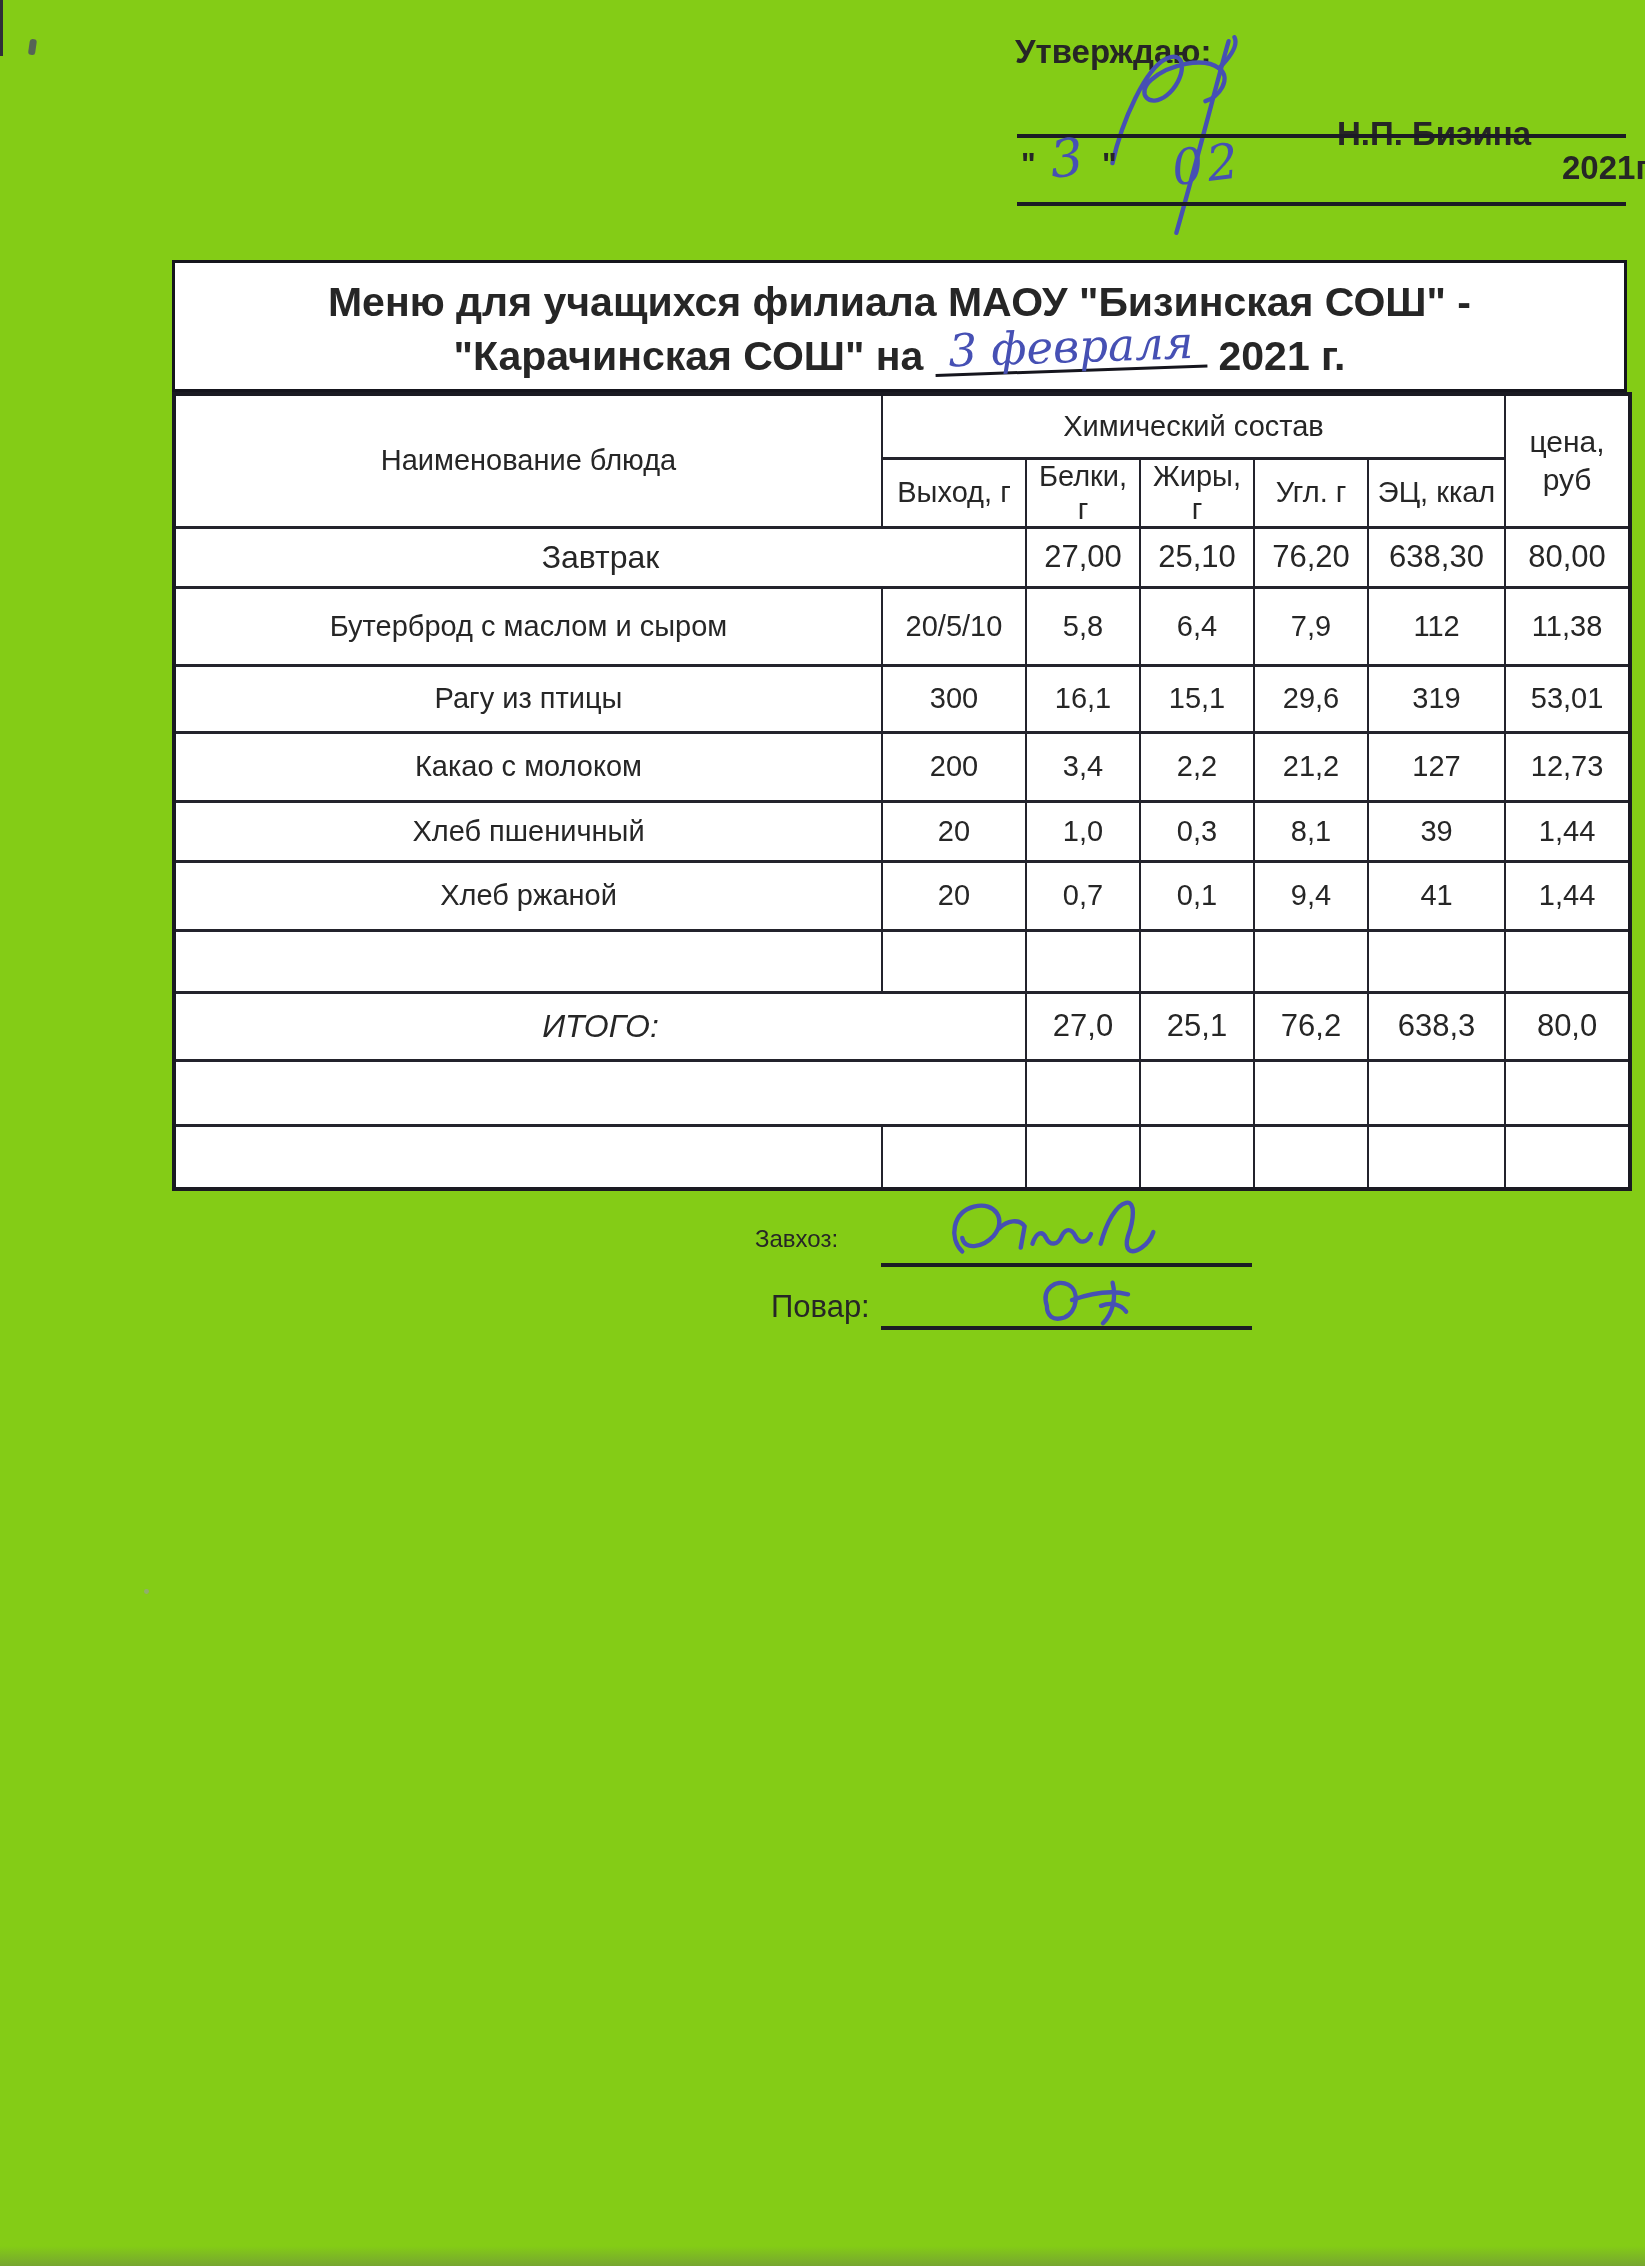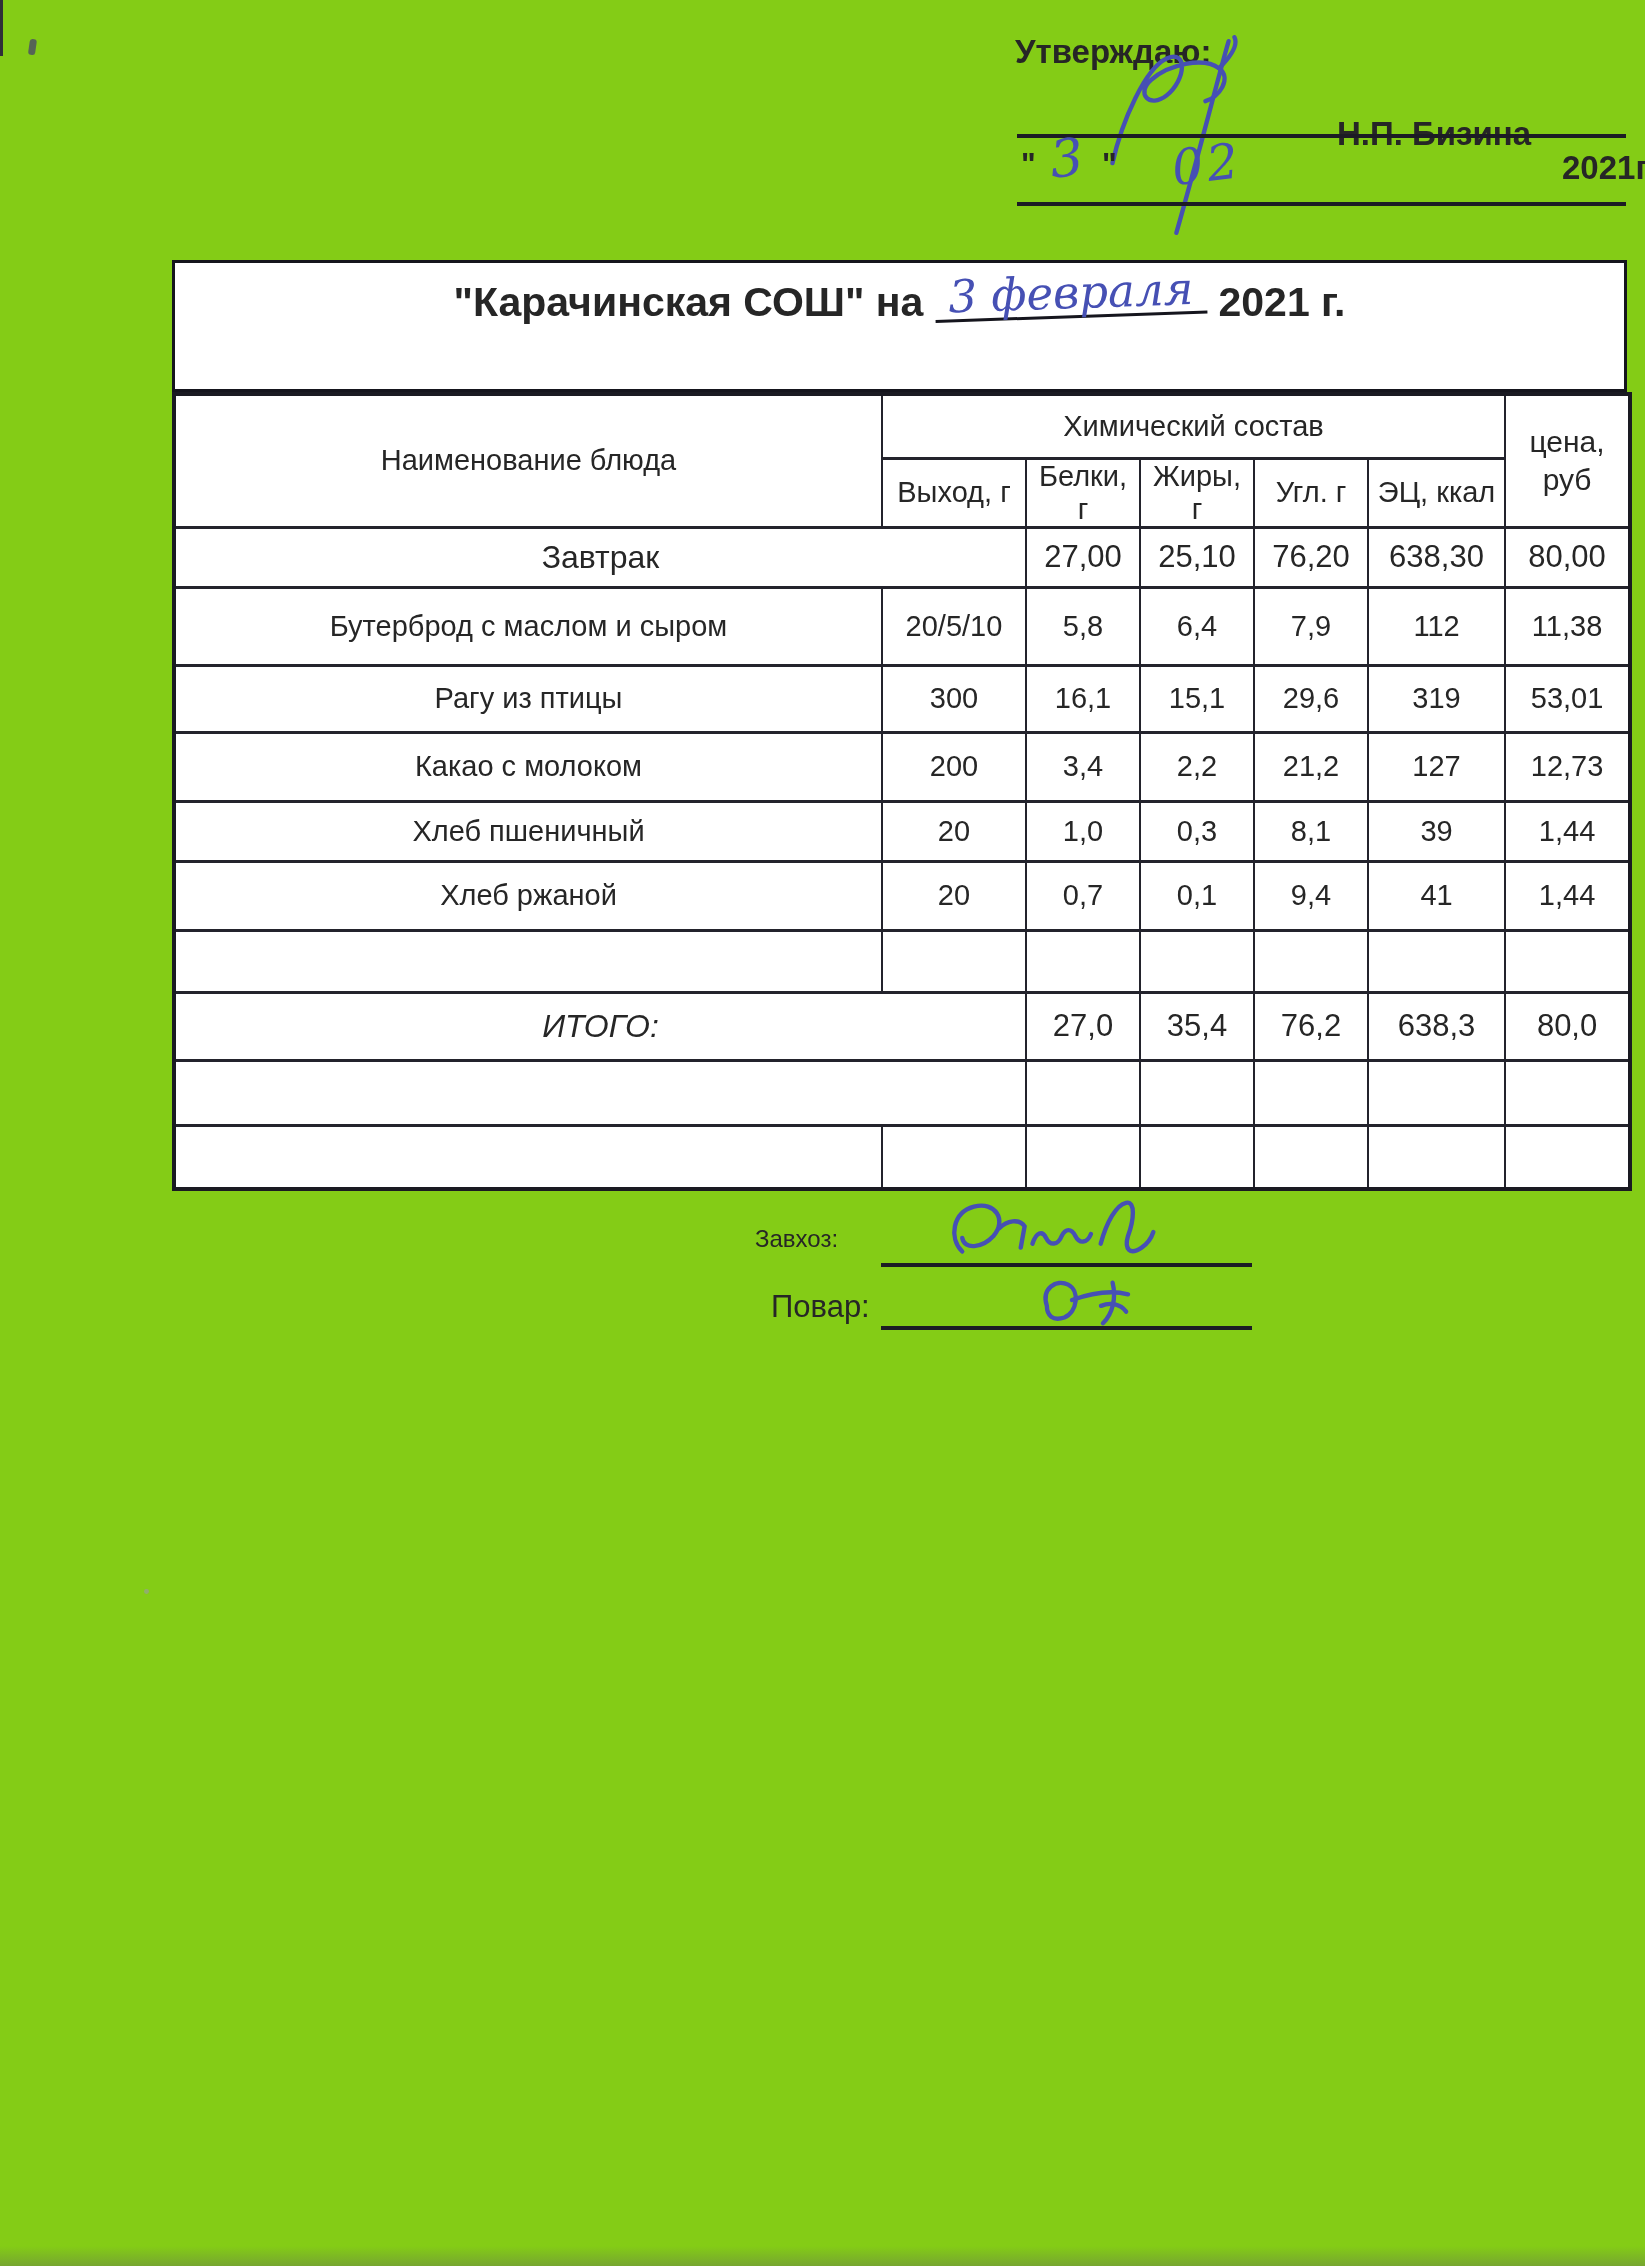--- a/index.html
+++ b/index.html
@@ -117,20 +117,21 @@
   <div class="abs approve-line-1"></div>
 
   <span class="abs quote-open">"</span>
   <span class="abs ink hand-day">3</span>
   <span class="abs quote-close">"</span>
   <span class="abs ink hand-month">02</span>
   <span class="abs approve-year">2021г</span>
   <div class="abs approve-line-2"></div>
 
   <div class="abs title-box">
+    <div>Меню для учащихся филиала МАОУ "Бизинская СОШ" -</div>
     <div>
       <span>"Карачинская СОШ" на</span>
       <span class="ink hand-date">3 февраля</span>
       <span>2021 г.</span>
     </div>
   </div>
 
   <table class="menu-table">
     <colgroup>
       <col style="width:708px">
@@ -219,21 +220,21 @@
           <td></td>
           <td></td>
           <td></td>
           <td></td>
           <td></td>
     </tr>
 
     <tr style="height:68px">
       <td colspan="2" class="total-label">ИТОГО:</td>
       <td class="big-num">27,0</td>
-      <td class="big-num">35,4</td>
+      <td class="big-num">25,1</td>
       <td class="big-num">76,2</td>
       <td class="big-num">638,3</td>
       <td class="big-num">80,0</td>
     </tr>
 
     <tr style="height:65px">
       <td colspan="2"></td>
           <td></td>
           <td></td>
           <td></td>

